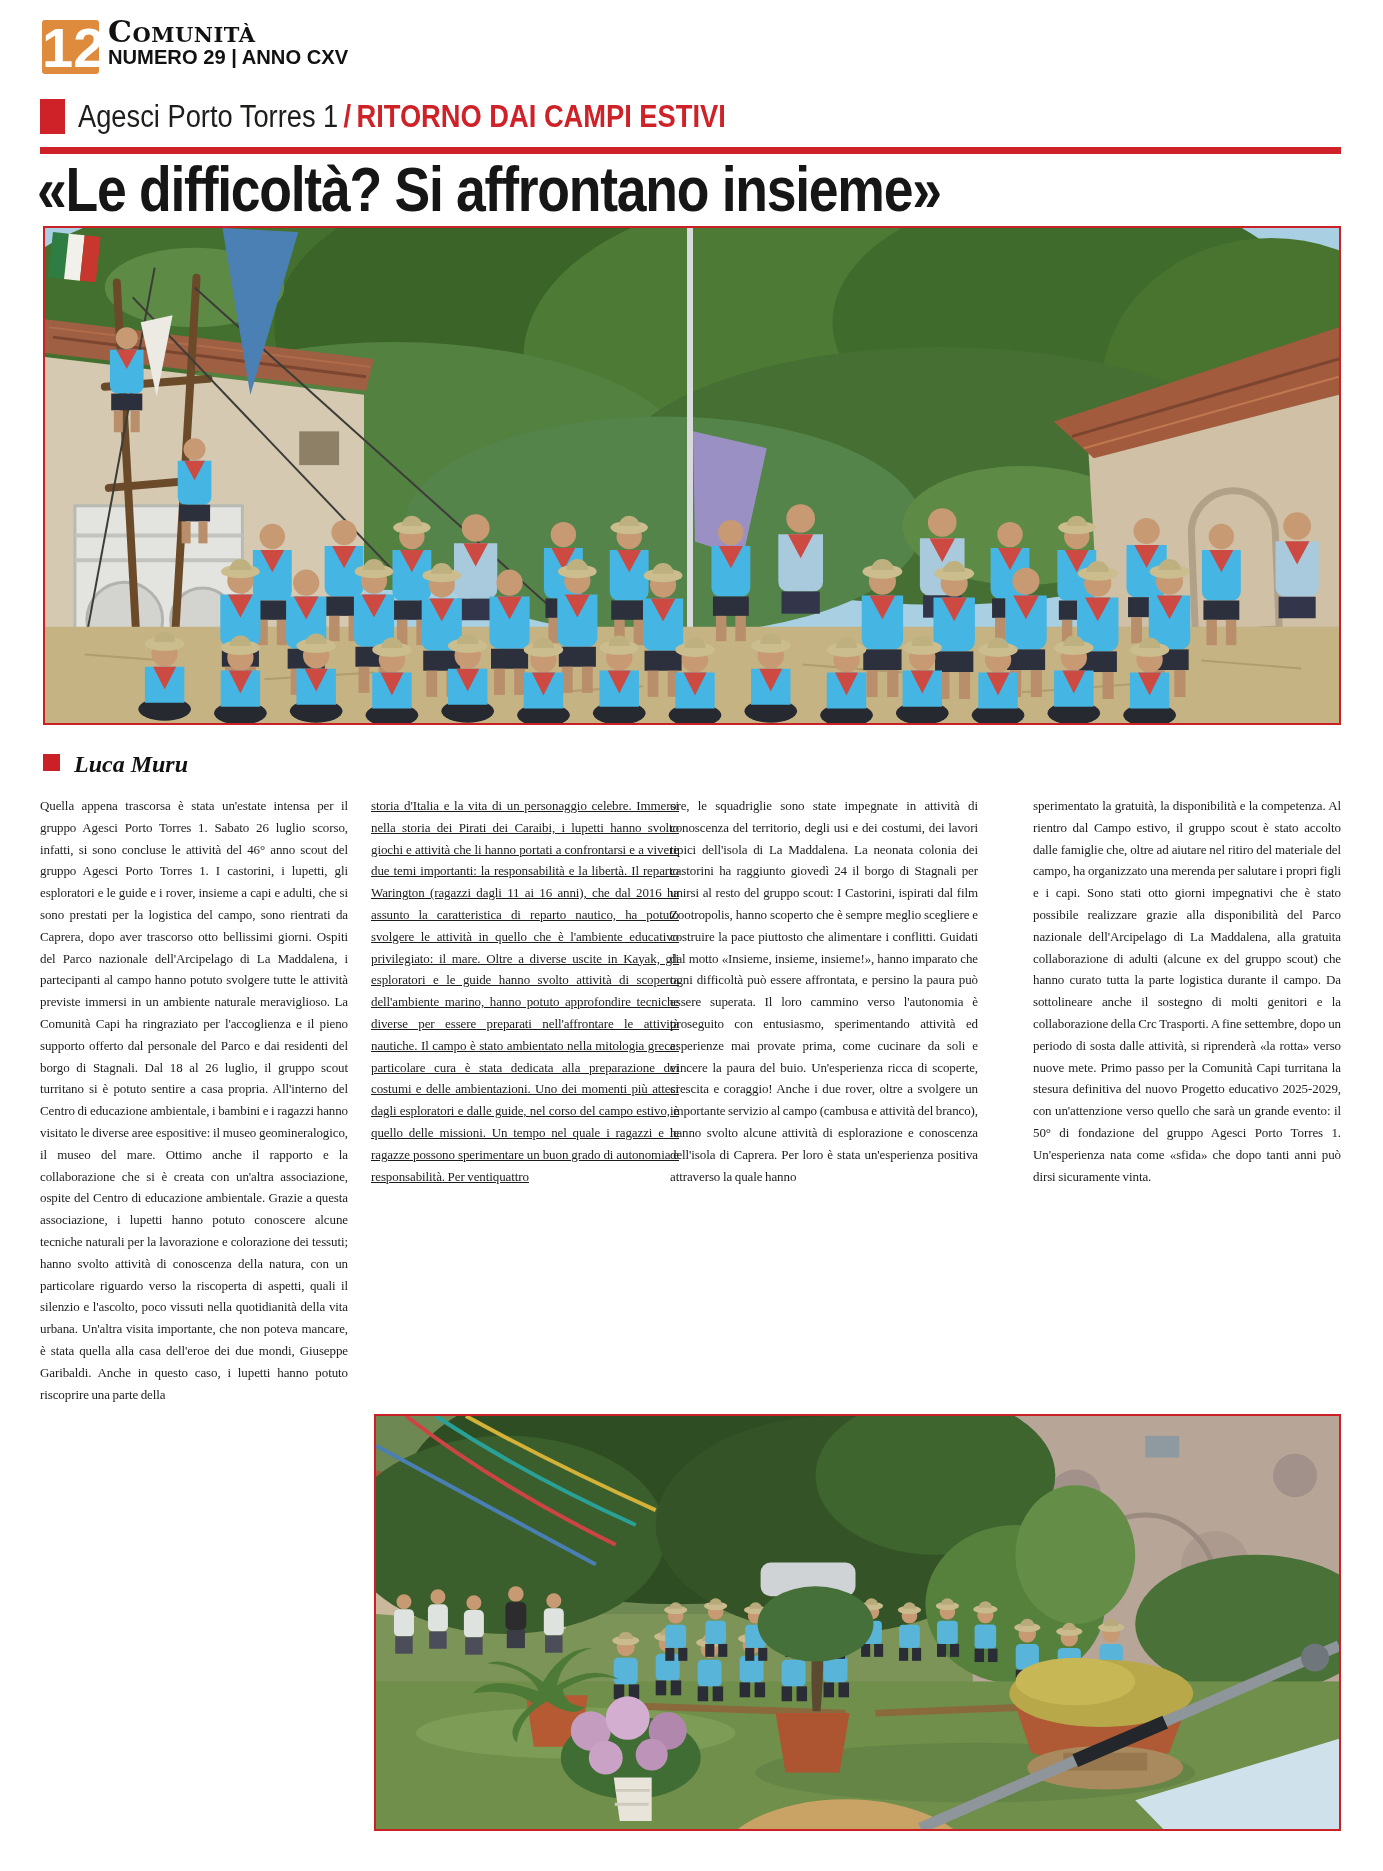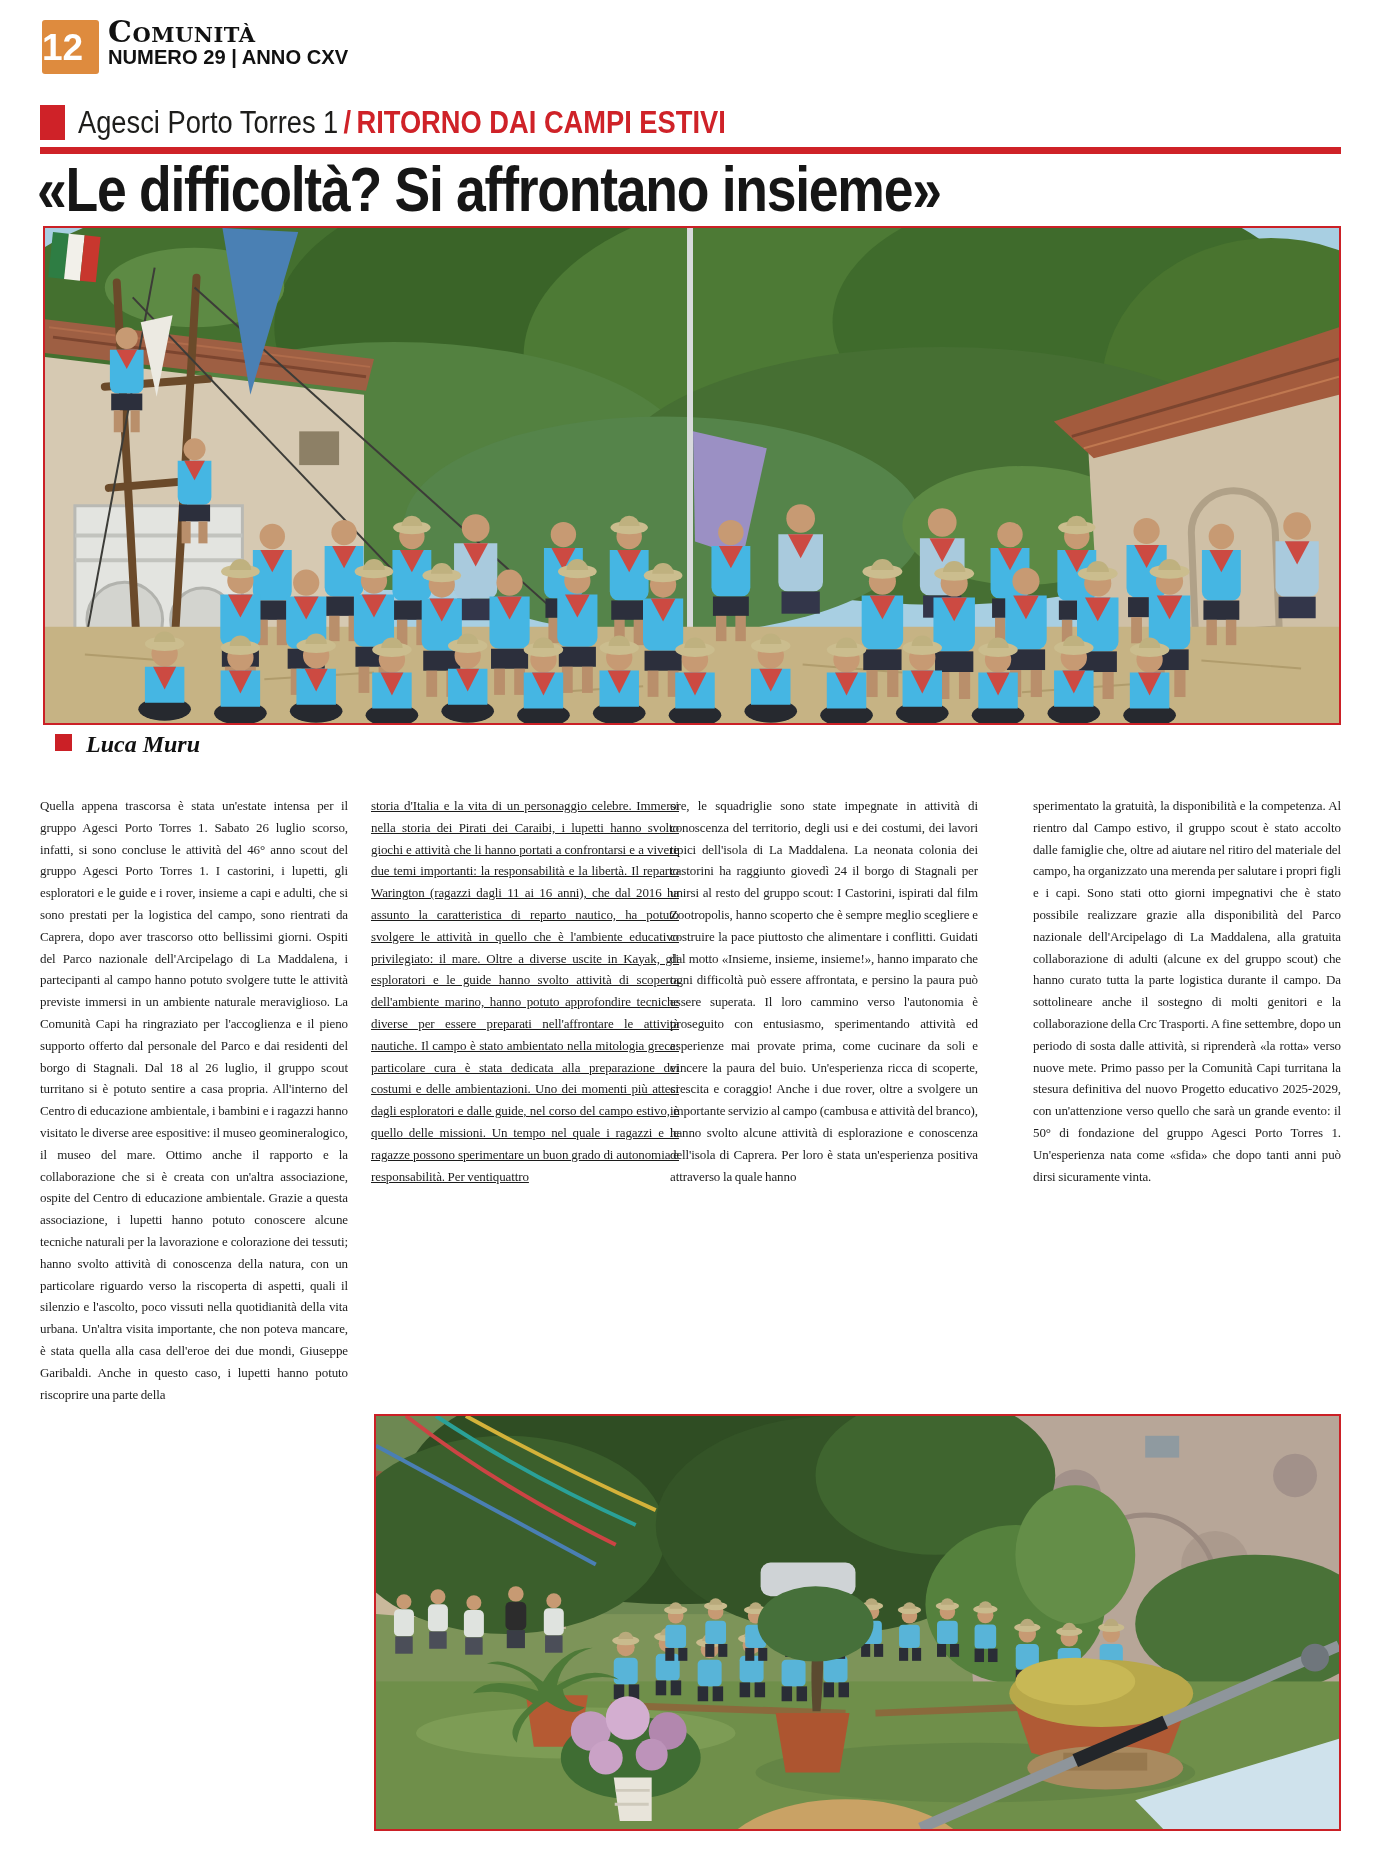--- a/index.html
+++ b/index.html
@@ -2,31 +2,31 @@
 <html lang="it"><head>
 <meta charset="utf-8">
 <style>
   html,body{margin:0;padding:0;background:#ffffff;}
   body{width:1383px;height:1871px;position:relative;overflow:hidden;
        font-family:"Liberation Serif",serif;color:#1f1f1f;}
 
   
   .page-badge{position:absolute;left:42px;top:20px;width:57px;height:54px;
     background:#de8b3e;border-radius:3px;color:#fff;
-    font-family:"Liberation Sans",sans-serif;font-weight:bold;font-size:37px;
-    text-align:left;line-height:56px;}
+    font-family:"Liberation Sans",sans-serif;font-weight:bold;font-size:56px;
+    text-align:right;line-height:56px;}
   .masthead-name{position:absolute;left:108px;top:14px;
     font-family:"DejaVu Serif",serif;font-weight:700;font-size:30px;
     font-variant:small-caps;letter-spacing:.5px;color:#111;}
   .issue-line{position:absolute;left:108px;top:45px;
     font-family:"Liberation Sans",sans-serif;font-weight:bold;font-size:21px;
     color:#111;transform:scaleX(.96);transform-origin:left;}
 
   
-  .kicker{position:absolute;left:40px;top:105px;height:38px;white-space:nowrap;}
+  .kicker{position:absolute;left:40px;top:99px;height:38px;white-space:nowrap;}
   .kicker-square{display:inline-block;width:25px;height:35px;background:#cf2228;
     vertical-align:top;margin-right:13px;}
   .kicker-text{display:inline-block;font-family:"Liberation Sans",sans-serif;
     font-size:31px;line-height:35px;transform:scaleX(.88);transform-origin:left;
     vertical-align:top;}
   .kicker-group{color:#1d1d1b;font-weight:500;}
   .kicker-sep{color:#cf2228;font-weight:bold;padding:0 6px;}
   .kicker-section{color:#cf2228;font-weight:bold;}
 
   .rule{position:absolute;left:40px;top:147px;width:1301px;height:7px;background:#cf2228;}
@@ -37,21 +37,21 @@
     letter-spacing:-1.5px;color:#161616;white-space:nowrap;
     transform:scaleX(.85);transform-origin:left;}
 
   
   .photo{position:absolute;border:2px solid #cb2026;background:#9fc3d8;box-sizing:border-box;}
   .photo svg{display:block;width:100%;height:100%;}
   .photo-top{left:43px;top:226px;width:1298px;height:499px;}
   .photo-bottom{left:374px;top:1414px;width:967px;height:417px;}
 
   
-  .byline{position:absolute;left:43px;top:731px;height:24px;margin-left:12px;}
+  .byline{position:absolute;left:43px;top:751px;height:24px;}
   .byline-square{display:inline-block;width:17px;height:17px;background:#cb2026;
     vertical-align:middle;margin-right:14px;margin-top:-4px;}
   .byline-author{font-family:"Liberation Serif",serif;font-weight:bold;
     font-style:italic;font-size:24px;color:#111;vertical-align:middle;}
 
   
   .col{position:absolute;top:795px;width:308px;text-align:justify;
     font-size:13px;line-height:21.8px;letter-spacing:-.1px;word-spacing:-.5px;
     -webkit-hyphens:auto;hyphens:auto;color:#1c1c1c;}
   .col1{left:40px;height:1046px;overflow:hidden;}

